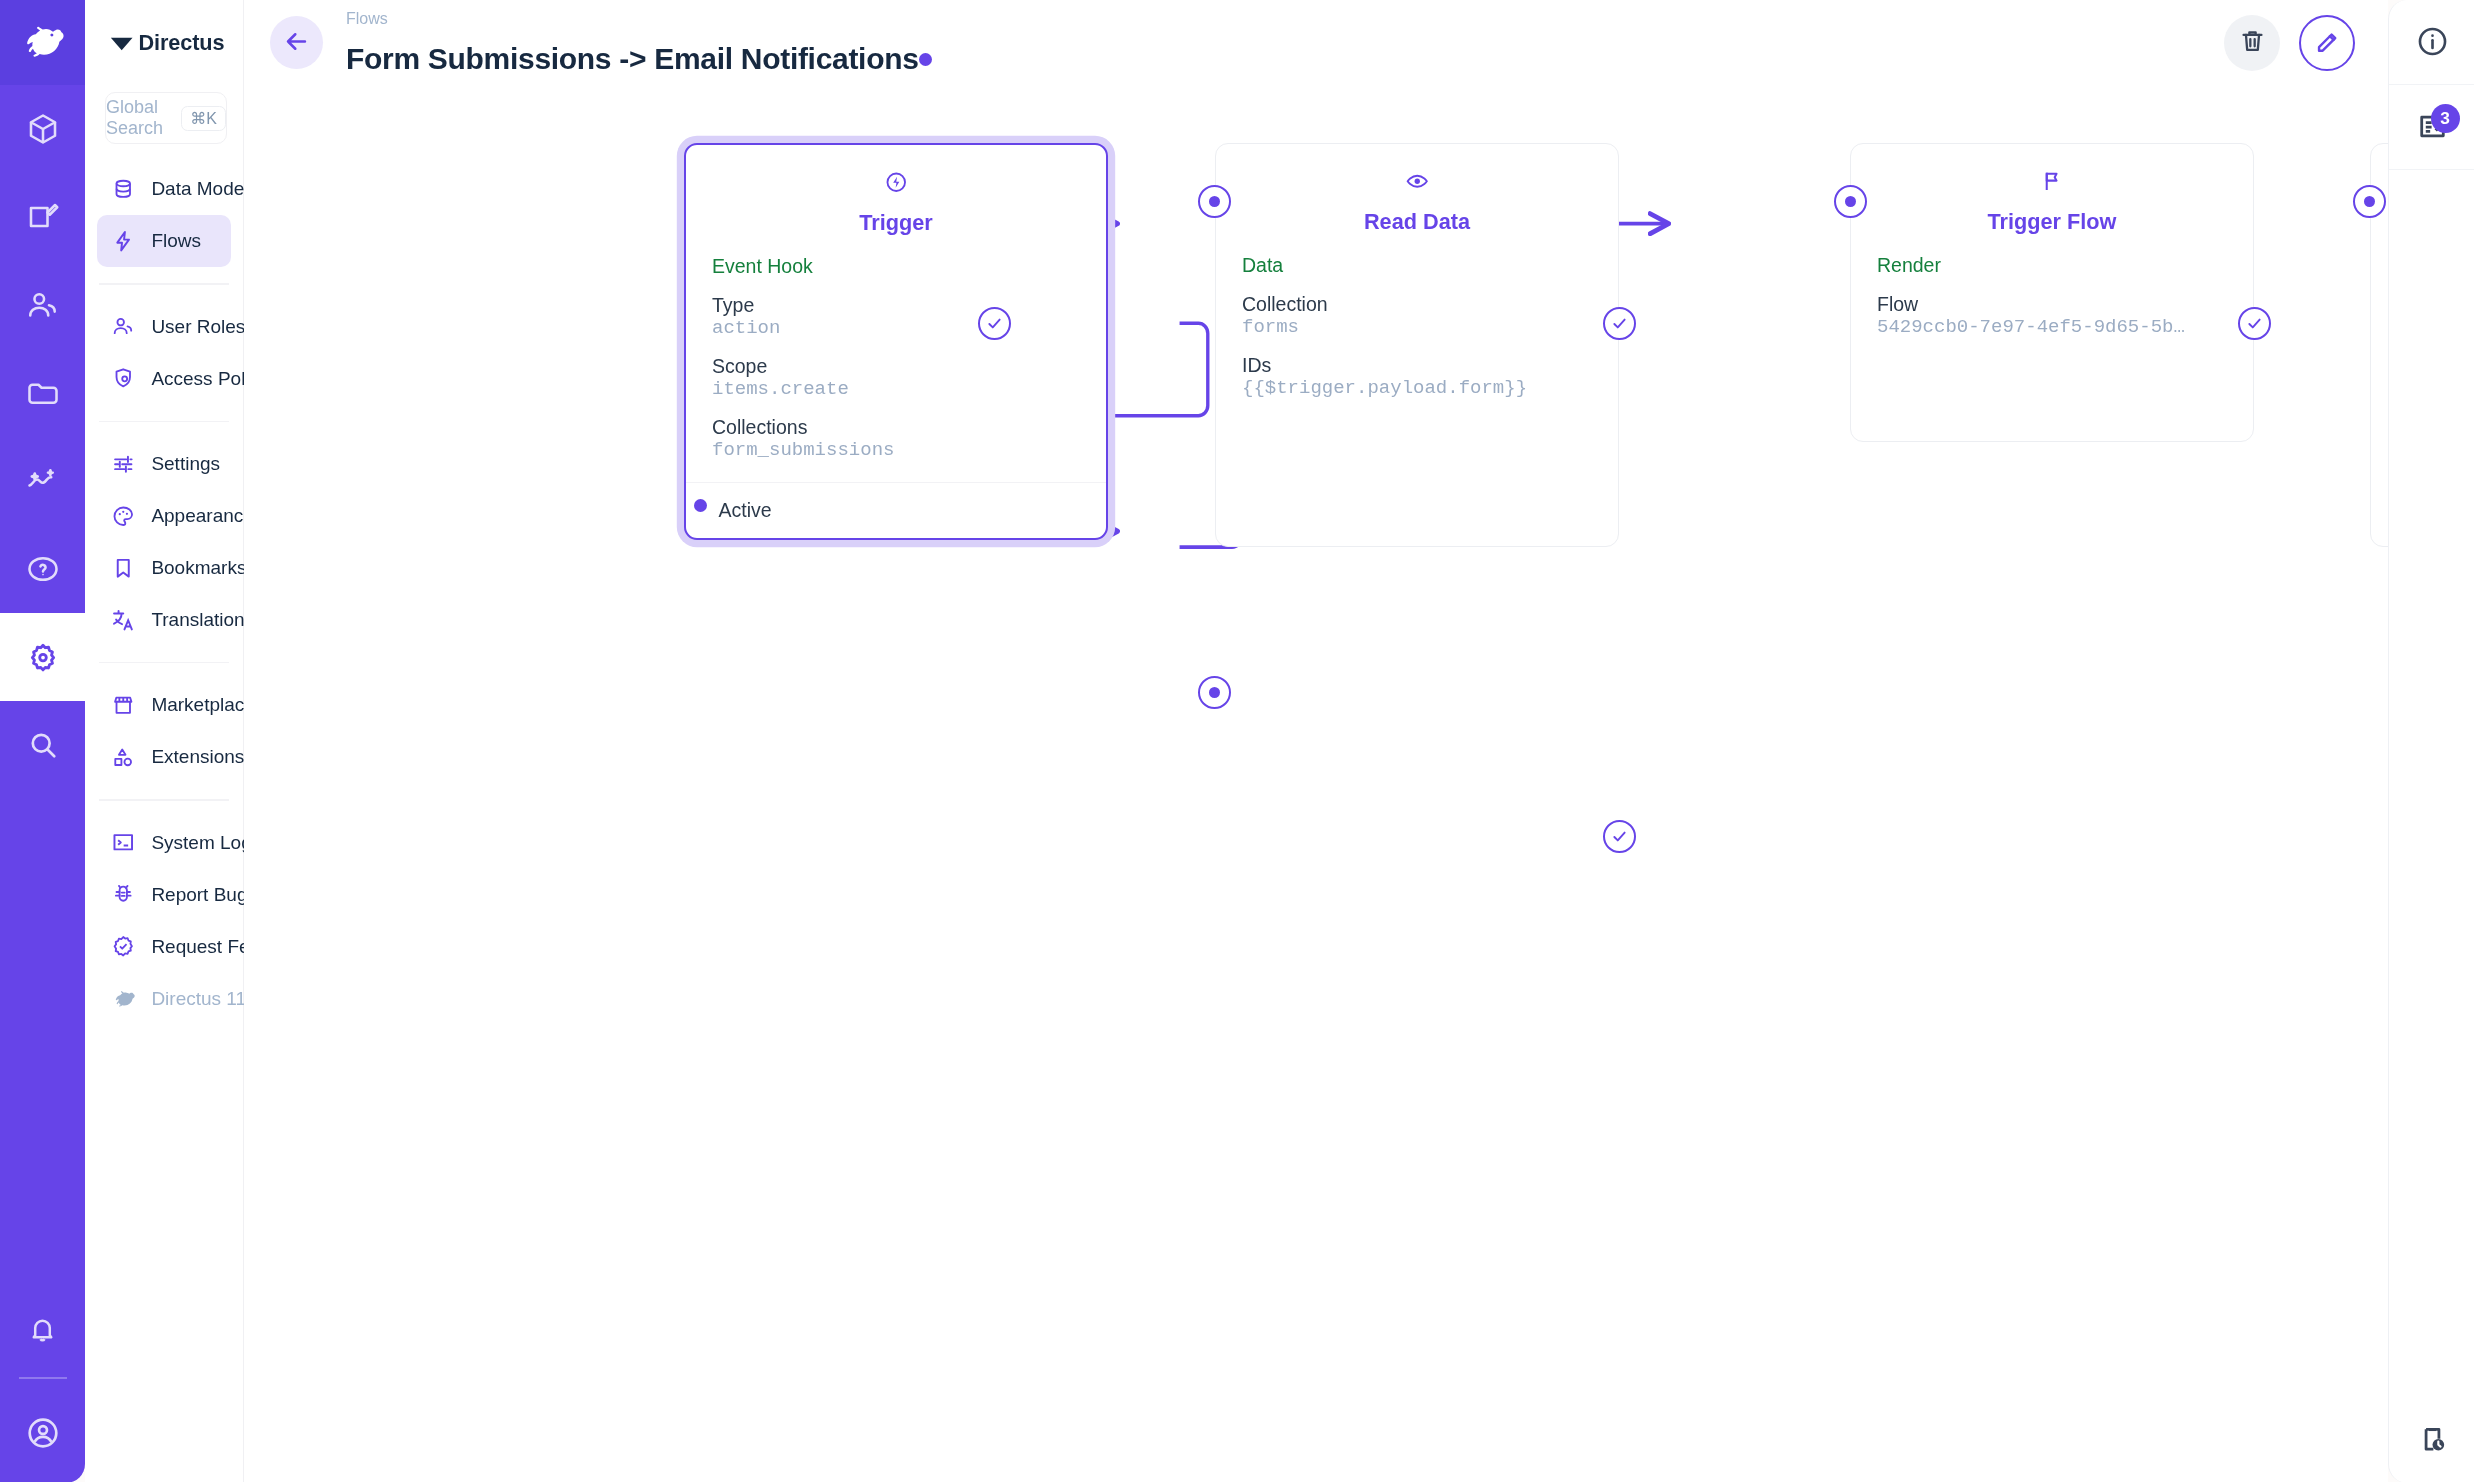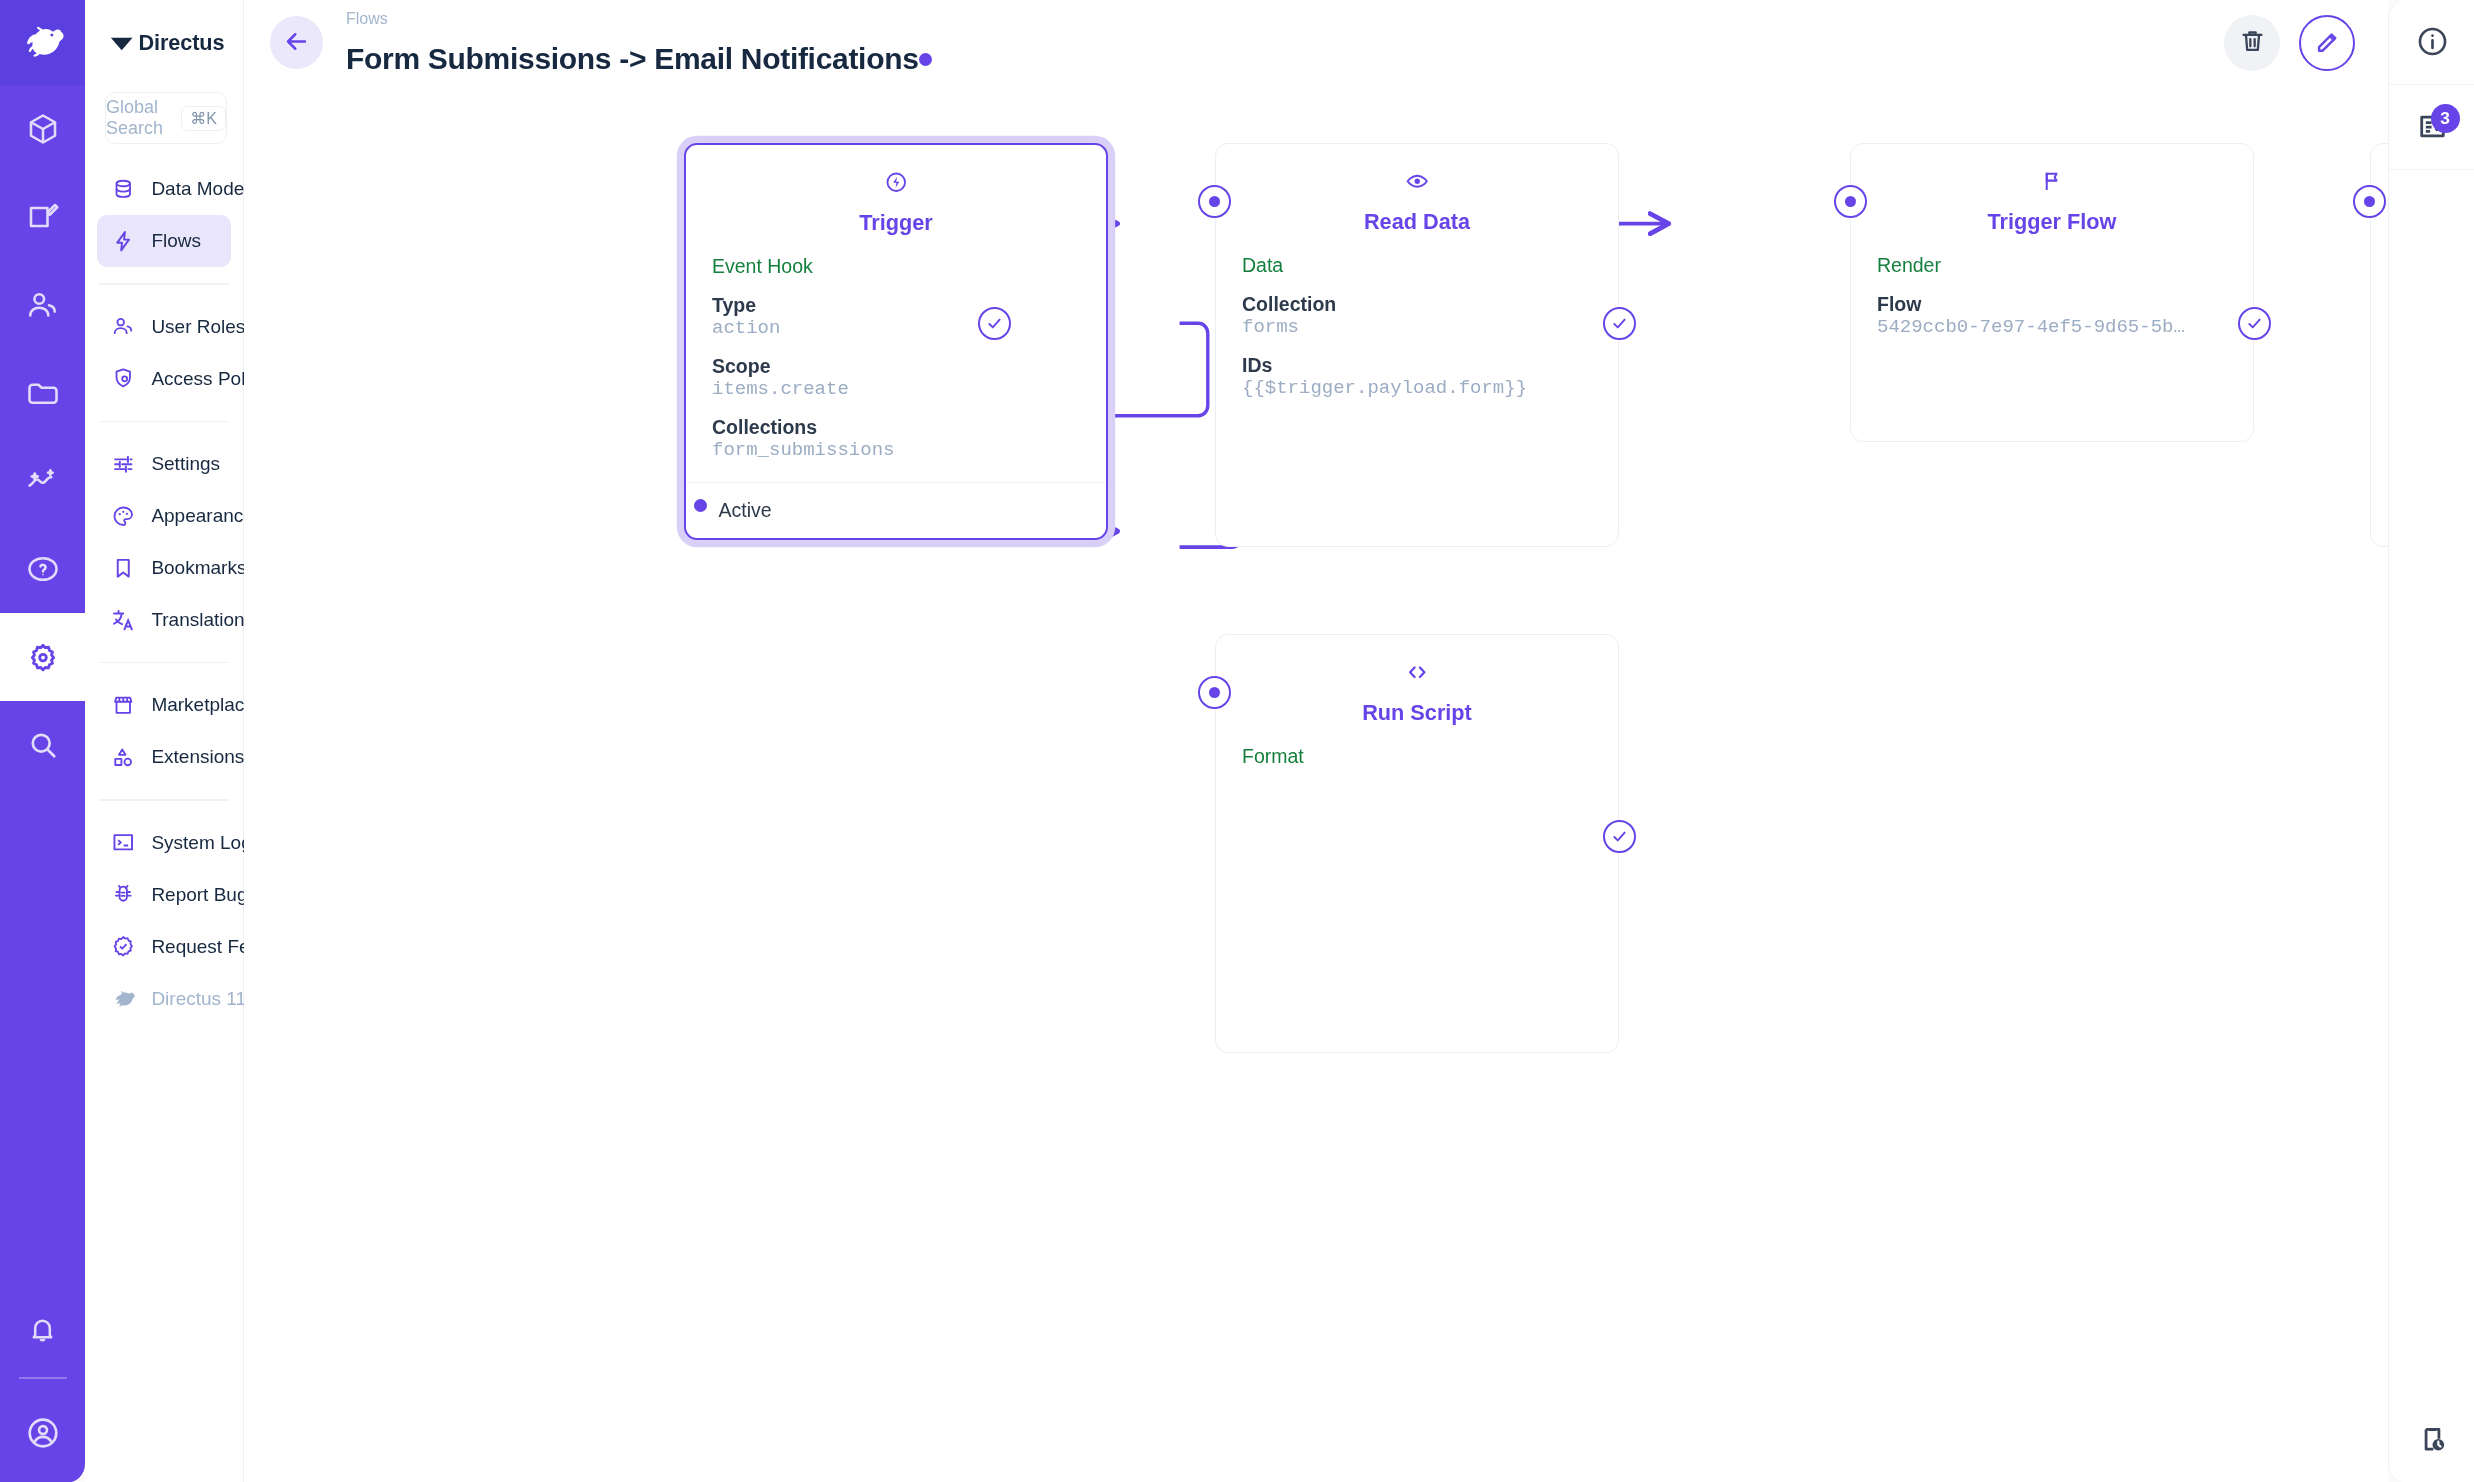--- a/index.html
+++ b/index.html
@@ -124,21 +124,21 @@
   }
   .node.selected {
     border: 2.9px solid #6644e8;
     box-shadow: 0 0 0 7.2px #d9d0f9;
   }
   .node-title {
     display: flex; align-items: center; gap: 10px;
     color: #6644e8; font-size: 21.7px; font-weight: 700; margin-bottom: 19px; flex-direction: column;
   }
   .node-sub { font-size: 19.5px; color: #15803d; margin-bottom: 16px; }
-  .field-k { font-size: 19.5px; font-weight: 700; color: #2c3a4b; }
+  .field-k { font-size: 19.5px; font-weight: 400; color: #2c3a4b; }
   .field-v {
     font-family: "Liberation Mono", monospace;
     font-size: 19px; color: #9bacc3; margin-bottom: 16px;
     white-space: nowrap; overflow: hidden; text-overflow: ellipsis;
   }
   .node-foot {
     position: absolute; left: 0; right: 0; bottom: 0;
     border-top: 1.4px solid #f2f2f5;
     padding: 16px 8px; display: flex; align-items: flex-start; gap: 11.6px;
   }
@@ -549,31 +549,20 @@
       </div>
       <div class="port" style="left:954px; top:100px;">
         <span class="core"></span>
       </div>
       <div class="port check" style="left:1359px; top:222px;">
         <svg width="19" height="19" viewBox="0 0 24 24" fill="none" stroke="#6644e8" stroke-width="2.4" stroke-linecap="round" stroke-linejoin="round">
             <path d="M5.5 12.6l4.3 4.3 8.7-9.8"></path>
           </svg>
       </div>
 
-      <div class="node" style="left:971px; top:549px; width:404px; height:419px;">
-        <div class="node-title">
-          <span>
-            <svg width="24.5" height="24.5" viewBox="0 0 24 24" fill="none" stroke="#6644e8" stroke-width="2.2" stroke-linecap="round" stroke-linejoin="round">
-              <path d="M9.4 7.4L5 12l4.4 4.6M14.6 7.4L19 12l-4.4 4.6"></path>
-            </svg>
-          </span>
-          <span>Run Script</span>
-        </div>
-        <div class="node-sub">Format</div>
-      </div>
       <div class="port" style="left:954px; top:591px;">
         <span class="core"></span>
       </div>
       <div class="port check" style="left:1359px; top:735px;">
         <svg width="19" height="19" viewBox="0 0 24 24" fill="none" stroke="#6644e8" stroke-width="2.4" stroke-linecap="round" stroke-linejoin="round">
             <path d="M5.5 12.6l4.3 4.3 8.7-9.8"></path>
           </svg>
       </div>
 
       <div class="node" style="left:1606px; top:58px; width:404px; height:299px;">

